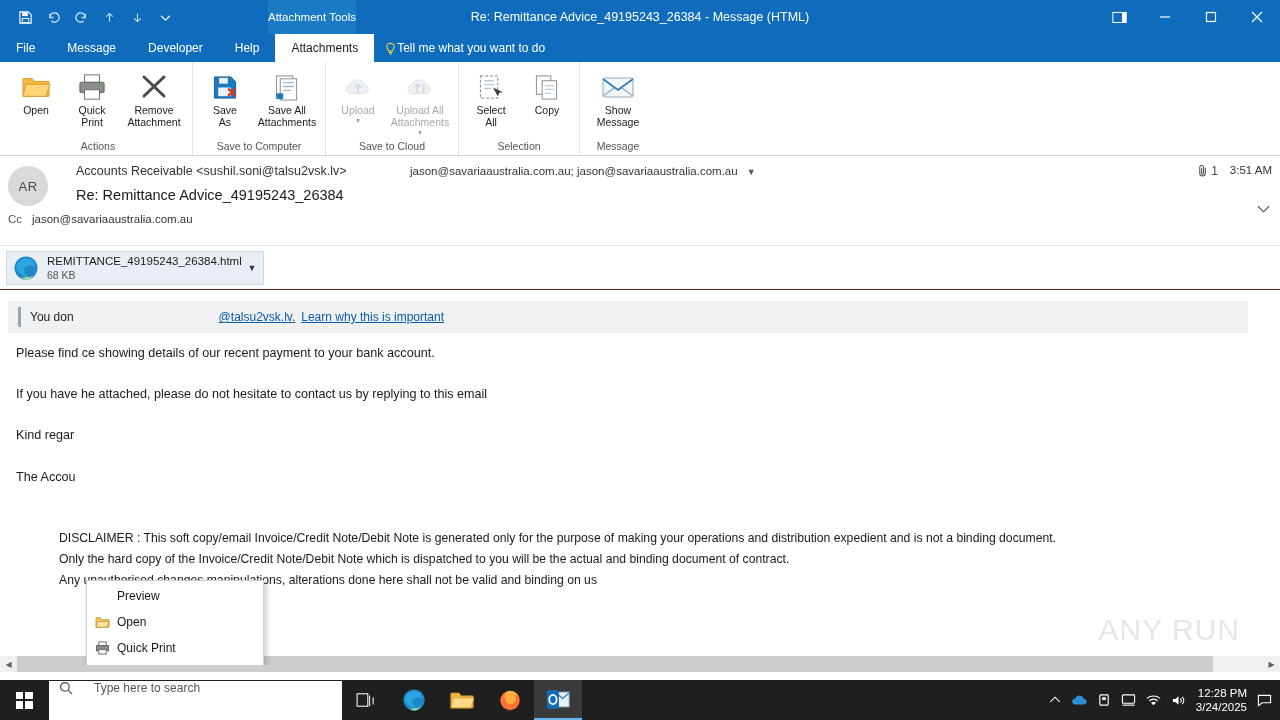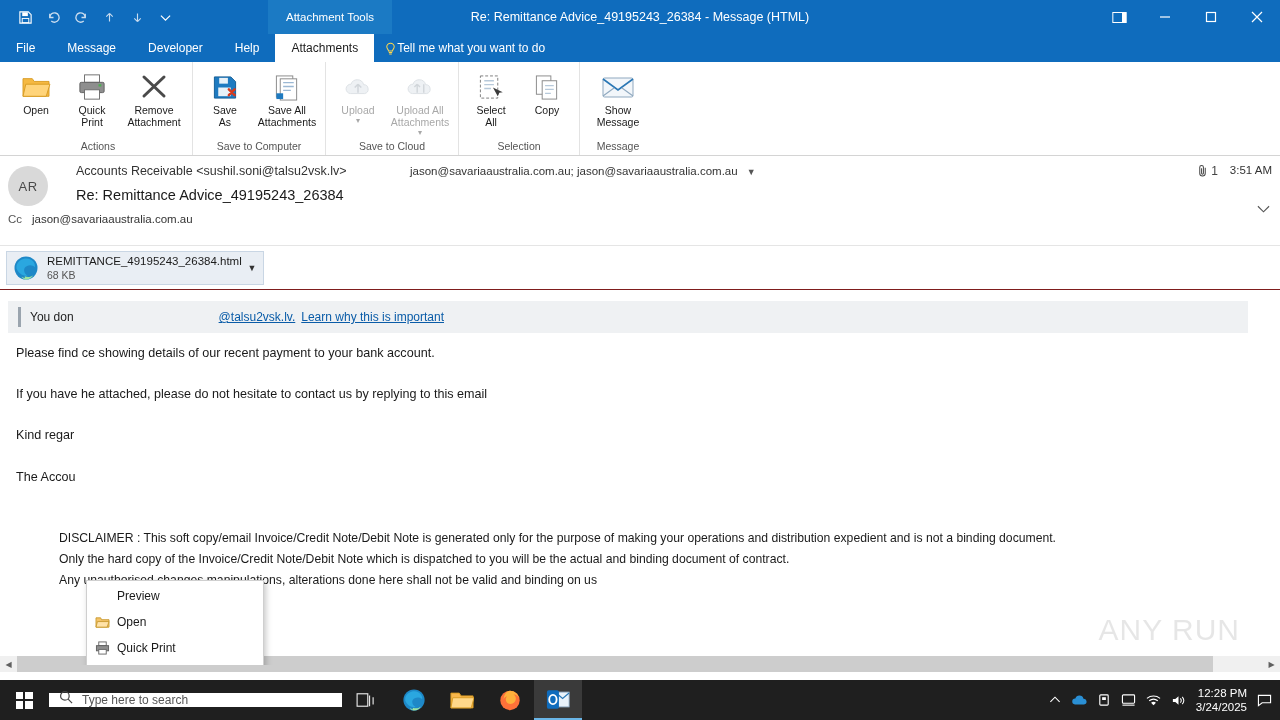--- a/index.html
+++ b/index.html
@@ -17,21 +17,21 @@
     display:flex; align-items:center; position:relative;
   }
   .qat { display:flex; align-items:center; gap:2px; padding-left:12px; }
   .qat-btn {
     width:26px; height:26px; display:flex; align-items:center; justify-content:center;
     color:#ffffff; font-size:13px; line-height:1;
   }
   .ctx-tabgroup {
     position:absolute; left:268px; top:0; height:34px;
     background:#1b7ac4; color:#fff; display:flex; align-items:center;
-    padding:0 18px; font-size:11.5px;
+    padding:0 0; font-size:11.5px;
   }
   .title-text {
     position:absolute; left:0; right:0; text-align:center;
     font-size:12.5px; line-height:34px; pointer-events:none;
   }
   .win-ctl { position:absolute; right:0; top:0; height:34px; display:flex; }
   .win-ctl div {
     width:46px; height:34px; display:flex; align-items:center; justify-content:center;
     font-size:13px; color:#fff;
   }
@@ -157,22 +157,22 @@
   .taskbar {
     position:absolute; left:0; bottom:0; width:1280px; height:40px;
     background:#1f1f1f; display:flex; align-items:center;
   }
   .start {
     width:48px; height:40px; display:flex; align-items:center; justify-content:center;
   }
   .winlogo { width:17px; height:17px; display:grid; grid-template-columns:1fr 1fr; grid-gap:2px; }
   .winlogo i { background:#ffffff; display:block; }
   .searchbox {
-    width:293px; height:14px; background:#ffffff; display:flex; align-items:flex-end;
-    margin-left:1px; padding-left:10px; color:#555; font-size:12px; gap:9px;
+    width:293px; height:39px; background:#ffffff; display:flex; align-items:flex-start;
+    margin-left:1px; padding-left:10px; color:#555; font-size:12px; gap:21px;
   }
   .tb-btn { width:48px; height:40px; display:flex; align-items:center; justify-content:center; }
   .tb-btn.active { border-bottom:2px solid #6ab6e8; background:#3a3a3a; }
   .tray { margin-left:auto; display:flex; align-items:center; gap:10px; padding-right:8px; color:#fff; font-size:11px; }
   .clock { text-align:right; line-height:1.25; font-size:11.5px; color:#fff; }
   .tray-ic { display:flex; align-items:center; justify-content:center; color:#fff; }
 </style>
 </head>
 <body>
 

